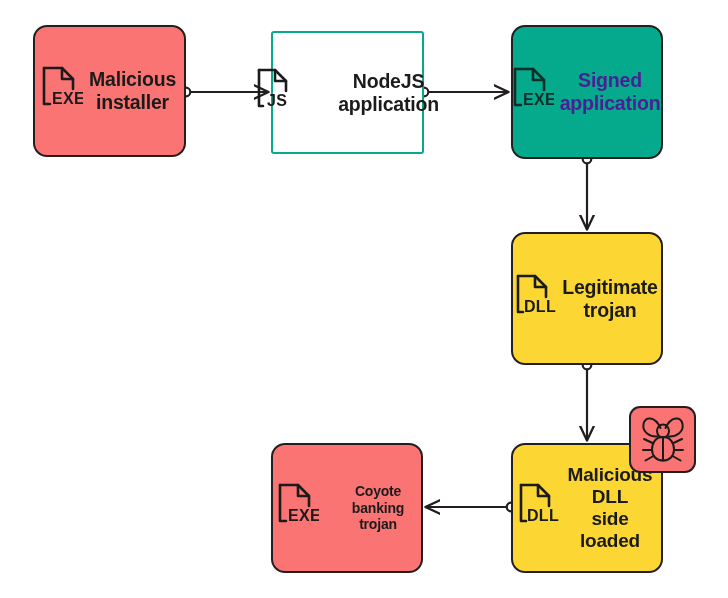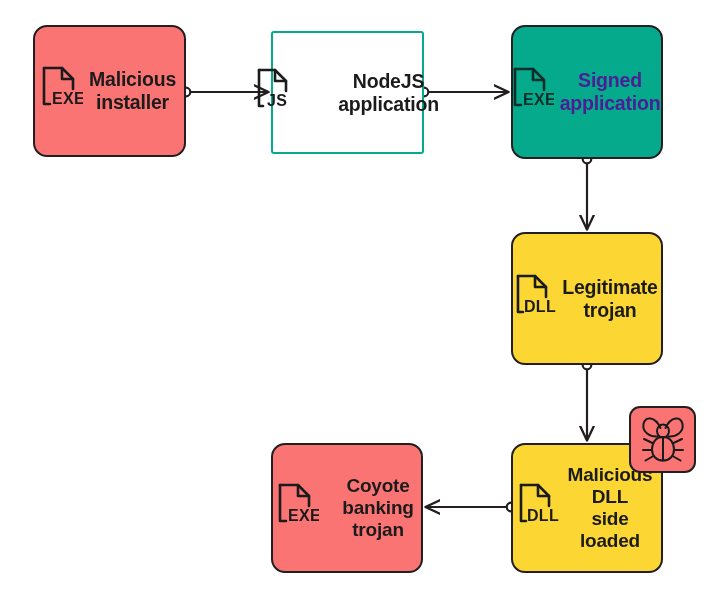--- a/index.html
+++ b/index.html
@@ -170,21 +170,21 @@
 
   <div class="node rounded" style="left:271px; top:443px; width:152px; height:130px; background:#FB7474;">
     <span class="node-icon">
       <svg width="46" height="48" viewBox="0 0 46 48" fill="none">
         <path d="M7 4 h18 l11 11 v10" stroke="#1b1b1b" stroke-width="2.6" stroke-linecap="round" stroke-linejoin="round"></path>
         <path d="M25 4 v11 h11" stroke="#1b1b1b" stroke-width="2.6" stroke-linecap="round" stroke-linejoin="round"></path>
         <path d="M7 4 v36 h6" stroke="#1b1b1b" stroke-width="2.6" stroke-linecap="round" stroke-linejoin="round"></path>
         <text x="15" y="40" font-family="'Liberation Sans',sans-serif" font-size="16" font-weight="700" letter-spacing="0.3" fill="#1b1b1b">EXE</text>
       </svg>
     </span>
-    <span class="node-label" style="color:#1b1b1b; font-size:19px;margin-left:16px;">Coyote
+    <span class="node-label" style="color:#1b1b1b; font-size:14px;margin-left:16px;">Coyote
 banking trojan</span>
   </div>
 
   <div class="badge" style="left:629px; top:406px; width:67px; height:67px; background:#FB7474;">
     <span>
       <svg width="52" height="52" viewBox="0 0 52 52" fill="none" stroke="#1b1b1b" stroke-width="2" stroke-linecap="round" stroke-linejoin="round">
 
         <path d="M23.5 16 C18 4, 8 4, 6.5 12 C5 20, 13 25, 20.5 24.5"></path>
         <path d="M28.5 16 C34 4, 44 4, 45.5 12 C47 20, 39 25, 31.5 24.5"></path>
 

